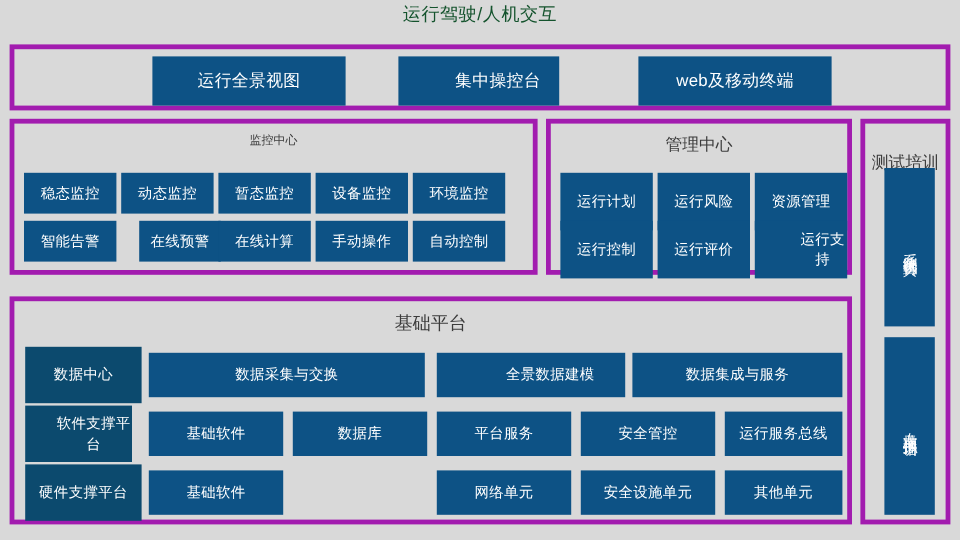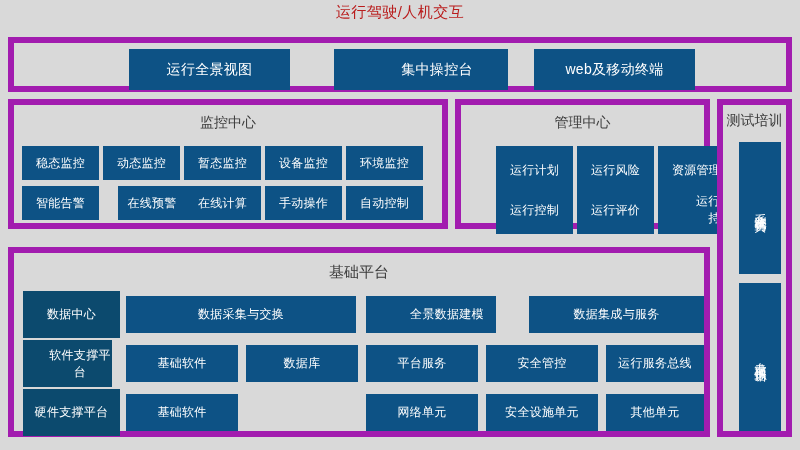--- a/index.html
+++ b/index.html
@@ -16,27 +16,27 @@
     position: relative;
   }
 
   .page-title {
     position: absolute;
     left: 0;
     top: 3px;
     width: 800px;
     text-align: center;
     font-size: 15px;
-    color: #b91c1c;
+    color: #14532d;
     letter-spacing: 0.5px;
   }
 
   .panel {
     position: absolute;
-    border: 6px solid #a21caf;
+    border: 4px solid #a21caf;
     background: #d9d9d9;
     box-sizing: border-box;
   }
 
   .panel-title {
     text-align: center;
     font-size: 14px;
     color: #3b3b3b;
     line-height: 1;
   }
@@ -78,46 +78,46 @@
 
   
   #monitor-panel {
     left: 8px;
     top: 99px;
     width: 440px;
     height: 130px;
   }
   #monitor-panel .panel-title {
     margin-top: 10px;
-    font-size: 14px;
+    font-size: 10px;
   }
   #monitor-panel .tile { height: 34px; }
 
   
   #manage-panel {
     left: 455px;
     top: 99px;
     width: 255px;
     height: 130px;
   }
   #manage-panel .panel-title {
     margin-top: 10px;
     font-size: 14px;
   }
-  #manage-panel .tile { height: 48px; margin-left: 27px; }
+  #manage-panel .tile { height: 48px; }
 
   
   #side-panel {
     left: 717px;
     top: 99px;
     width: 75px;
     height: 338px;
   }
   #side-panel .panel-title {
-    margin-top: 8px;
+    margin-top: 25px;
     font-size: 14px;
   }
   #side-panel .tile {
     left: 16px;
     width: 42px;
   }
 
   
   #base-panel {
     left: 8px;
@@ -132,21 +132,21 @@
   #base-panel .tile { font-size: 12px; }
   #base-panel .tile.dark { font-size: 12px; line-height: 1.35; }
 </style>
 </head>
 <body>
 
 <div class="page-title">运行驾驶/人机交互</div>
 
 <div class="panel" id="top-panel">
   <div class="tile" style="left:115px; width:161px;">运行全景视图</div>
-  <div class="tile" style="left:320px; width:174px;padding-left:32px;">集中操控台</div>
+  <div class="tile" style="left:320px; width:134px;padding-left:32px;">集中操控台</div>
   <div class="tile" style="left:520px; width:161px;">web及移动终端</div>
 </div>
 
 <div class="panel" id="monitor-panel">
   <div class="panel-title">监控中心</div>
 
   <div class="tile" style="left:8px;   top:41px; width:77px;">稳态监控</div>
   <div class="tile" style="left:89px;  top:41px; width:77px;">动态监控</div>
   <div class="tile" style="left:170px; top:41px; width:77px;">暂态监控</div>
   <div class="tile" style="left:251px; top:41px; width:77px;">设备监控</div>
@@ -178,21 +178,21 @@
 </div>
 
 <div class="panel" id="base-panel">
   <div class="panel-title">基础平台</div>
 
   <div class="tile dark" style="left:9px; top:38px;  width:97px; height:47px;">数据中心</div>
   <div class="tile dark" style="left:9px; top:87px;  width:89px; height:47px;padding-left:25px;">软件支撑平台</div>
   <div class="tile dark" style="left:9px; top:136px; width:97px; height:47px;">硬件支撑平台</div>
 
   <div class="tile" style="left:112px; top:43px; width:230px; height:37px;">数据采集与交换</div>
-  <div class="tile" style="left:352px; top:43px; width:130px; height:37px;padding-left:32px;">全景数据建模</div>
+  <div class="tile" style="left:352px; top:43px; width:157px; height:37px;padding-left:32px;">全景数据建模</div>
   <div class="tile" style="left:515px; top:43px; width:175px; height:37px;">数据集成与服务</div>
 
   <div class="tile" style="left:112px; top:92px; width:112px; height:37px;">基础软件</div>
   <div class="tile" style="left:232px; top:92px; width:112px; height:37px;">数据库</div>
   <div class="tile" style="left:352px; top:92px; width:112px; height:37px;">平台服务</div>
   <div class="tile" style="left:472px; top:92px; width:112px; height:37px;">安全管控</div>
   <div class="tile" style="left:592px; top:92px; width:98px;  height:37px;">运行服务总线</div>
 
   <div class="tile" style="left:112px; top:141px; width:112px; height:37px;">基础软件</div>
   <div class="tile" style="left:352px; top:141px; width:112px; height:37px;">网络单元</div>

